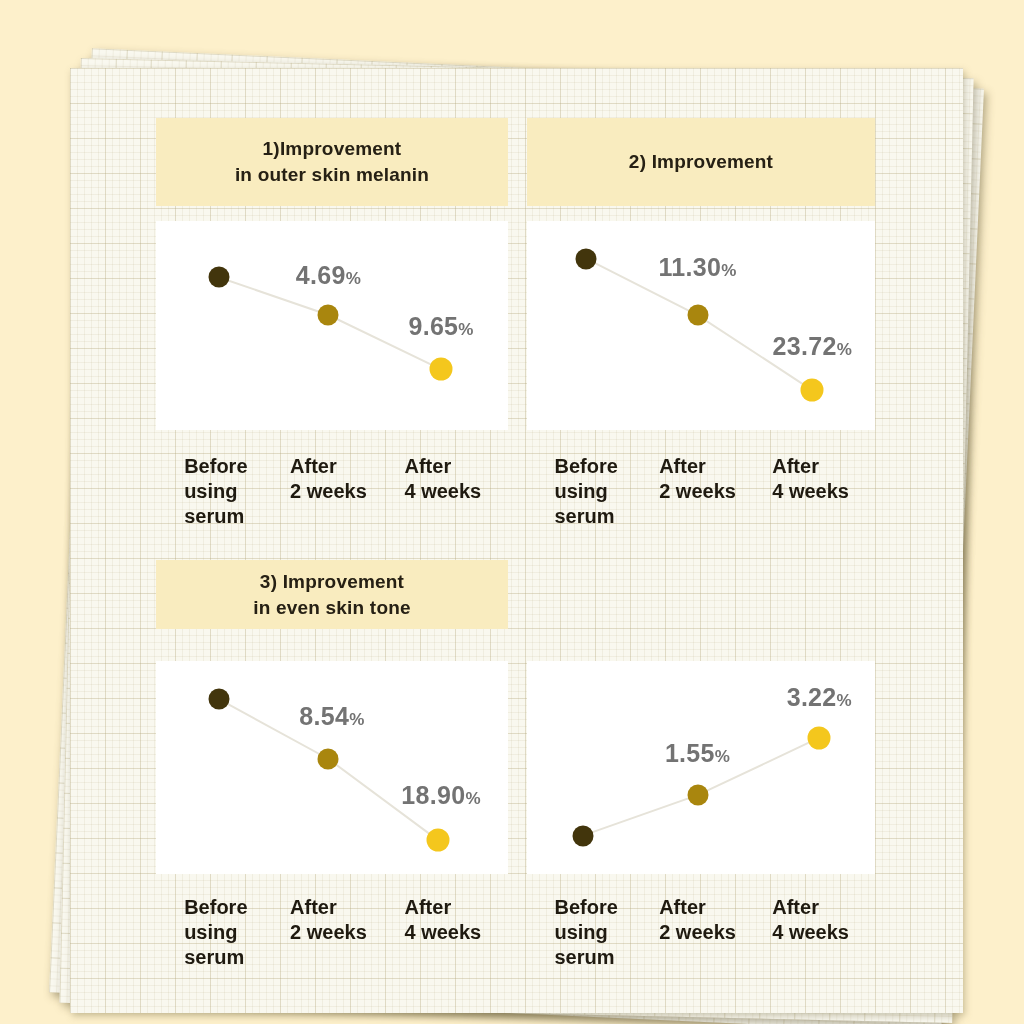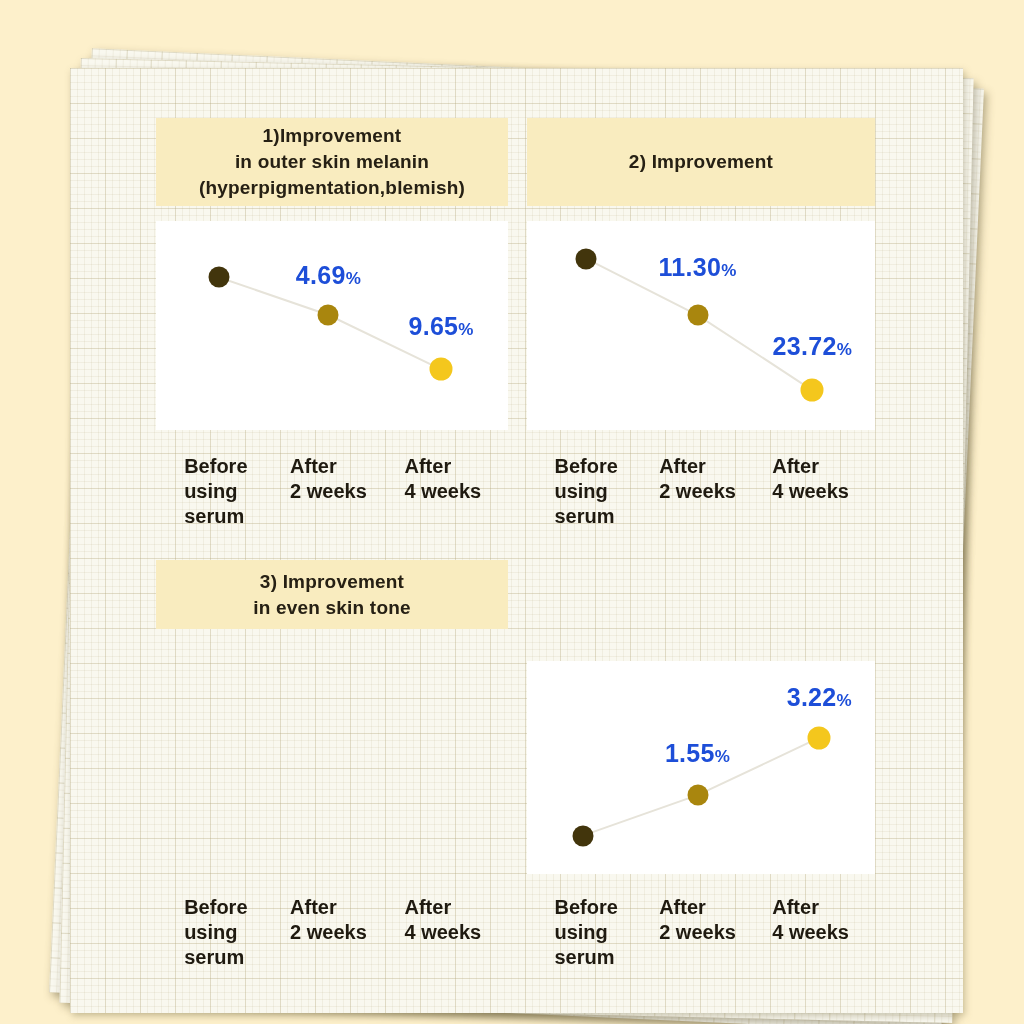--- a/index.html
+++ b/index.html
@@ -33,21 +33,21 @@
   .chart{
     position:absolute;left:0;right:0;background:#ffffff;
   }
   .chart svg{position:absolute;inset:0;width:100%;height:100%;}
   .dot{
     position:absolute;border-radius:50%;
     transform:translate(-50%,-50%);
   }
   .value{
     position:absolute;transform:translate(-50%,-50%);
-    font-weight:bold;font-size:25px;color:#1d4ed8;
+    font-weight:bold;font-size:25px;color:#737373;
     white-space:nowrap;letter-spacing:0.3px;
   }
   .value .pct{font-size:17px;font-weight:bold;}
   .axis{position:absolute;left:0;right:0;height:110px;}
   .axis-cell{
     position:absolute;top:0;transform:translateX(-50%);
     text-align:left;font-weight:bold;color:#1f1a10;
     font-size:20px;line-height:25px;white-space:nowrap;
   }
 </style>
@@ -55,21 +55,20 @@
 <body>
 
 <div class="stack">
   <div class="sheet back2"></div>
   <div class="sheet back1"></div>
   <div class="sheet main">
       <div class="panel" style="left: 86px; top: 0px; width: 352px; height: 945px;">
         <div class="banner" style="top: 50px; height: 88px; background: rgb(249, 236, 191);">
           <div>1)Improvement</div>
           <div>in outer skin melanin</div>
-          <div>(hyperpigmentation,blemish)</div>
         </div>
         <div class="chart" style="top: 153px; height: 209px;">
           <svg viewBox="0 0 100 100" preserveAspectRatio="none">
             <polyline points="18,27 49,45 81,71" fill="none" stroke="#e6e3d9" stroke-width="2" vector-effect="non-scaling-stroke"></polyline>
           </svg>
           <div class="dot" style="width: 21px; height: 21px; background: rgb(66, 53, 12); left: 18%; top: 27%;"></div>
           <div class="dot" style="width: 21px; height: 21px; background: rgb(169, 134, 14); left: 49%; top: 45%;"></div>
           <div class="dot" style="width: 23px; height: 23px; background: rgb(244, 199, 29); left: 81%; top: 71%;"></div>
           <div class="value" style="left: 49%; top: 26%;"><span>4.69</span><span class="pct">%</span></div>
           <div class="value" style="left: 81%; top: 50%;"><span>9.65</span><span class="pct">%</span></div>
@@ -118,20 +117,30 @@
             <div>After</div>
             <div>4 weeks</div>
           </div>
         </div>
       </div>
       <div class="panel" style="left: 86px; top: 0px; width: 352px; height: 945px;">
         <div class="banner" style="top: 492px; height: 69px; background: rgb(249, 236, 191);">
           <div>3) Improvement</div>
           <div>in even skin tone</div>
         </div>
+        <div class="chart" style="top: 593px; height: 213px;">
+          <svg viewBox="0 0 100 100" preserveAspectRatio="none">
+            <polyline points="18,18 49,46 80,84" fill="none" stroke="#e6e3d9" stroke-width="2" vector-effect="non-scaling-stroke"></polyline>
+          </svg>
+          <div class="dot" style="width: 21px; height: 21px; background: rgb(66, 53, 12); left: 18%; top: 18%;"></div>
+          <div class="dot" style="width: 21px; height: 21px; background: rgb(169, 134, 14); left: 49%; top: 46%;"></div>
+          <div class="dot" style="width: 23px; height: 23px; background: rgb(244, 199, 29); left: 80%; top: 84%;"></div>
+          <div class="value" style="left: 50%; top: 26%;"><span>8.54</span><span class="pct">%</span></div>
+          <div class="value" style="left: 81%; top: 63%;"><span>18.90</span><span class="pct">%</span></div>
+        </div>
         <div class="axis" style="top: 827px;">
           <div class="axis-cell" style="left: 17%;">
             <div>Before</div>
             <div>using</div>
             <div>serum</div>
           </div>
           <div class="axis-cell" style="left: 49%;">
             <div>After</div>
             <div>2 weeks</div>
           </div>

